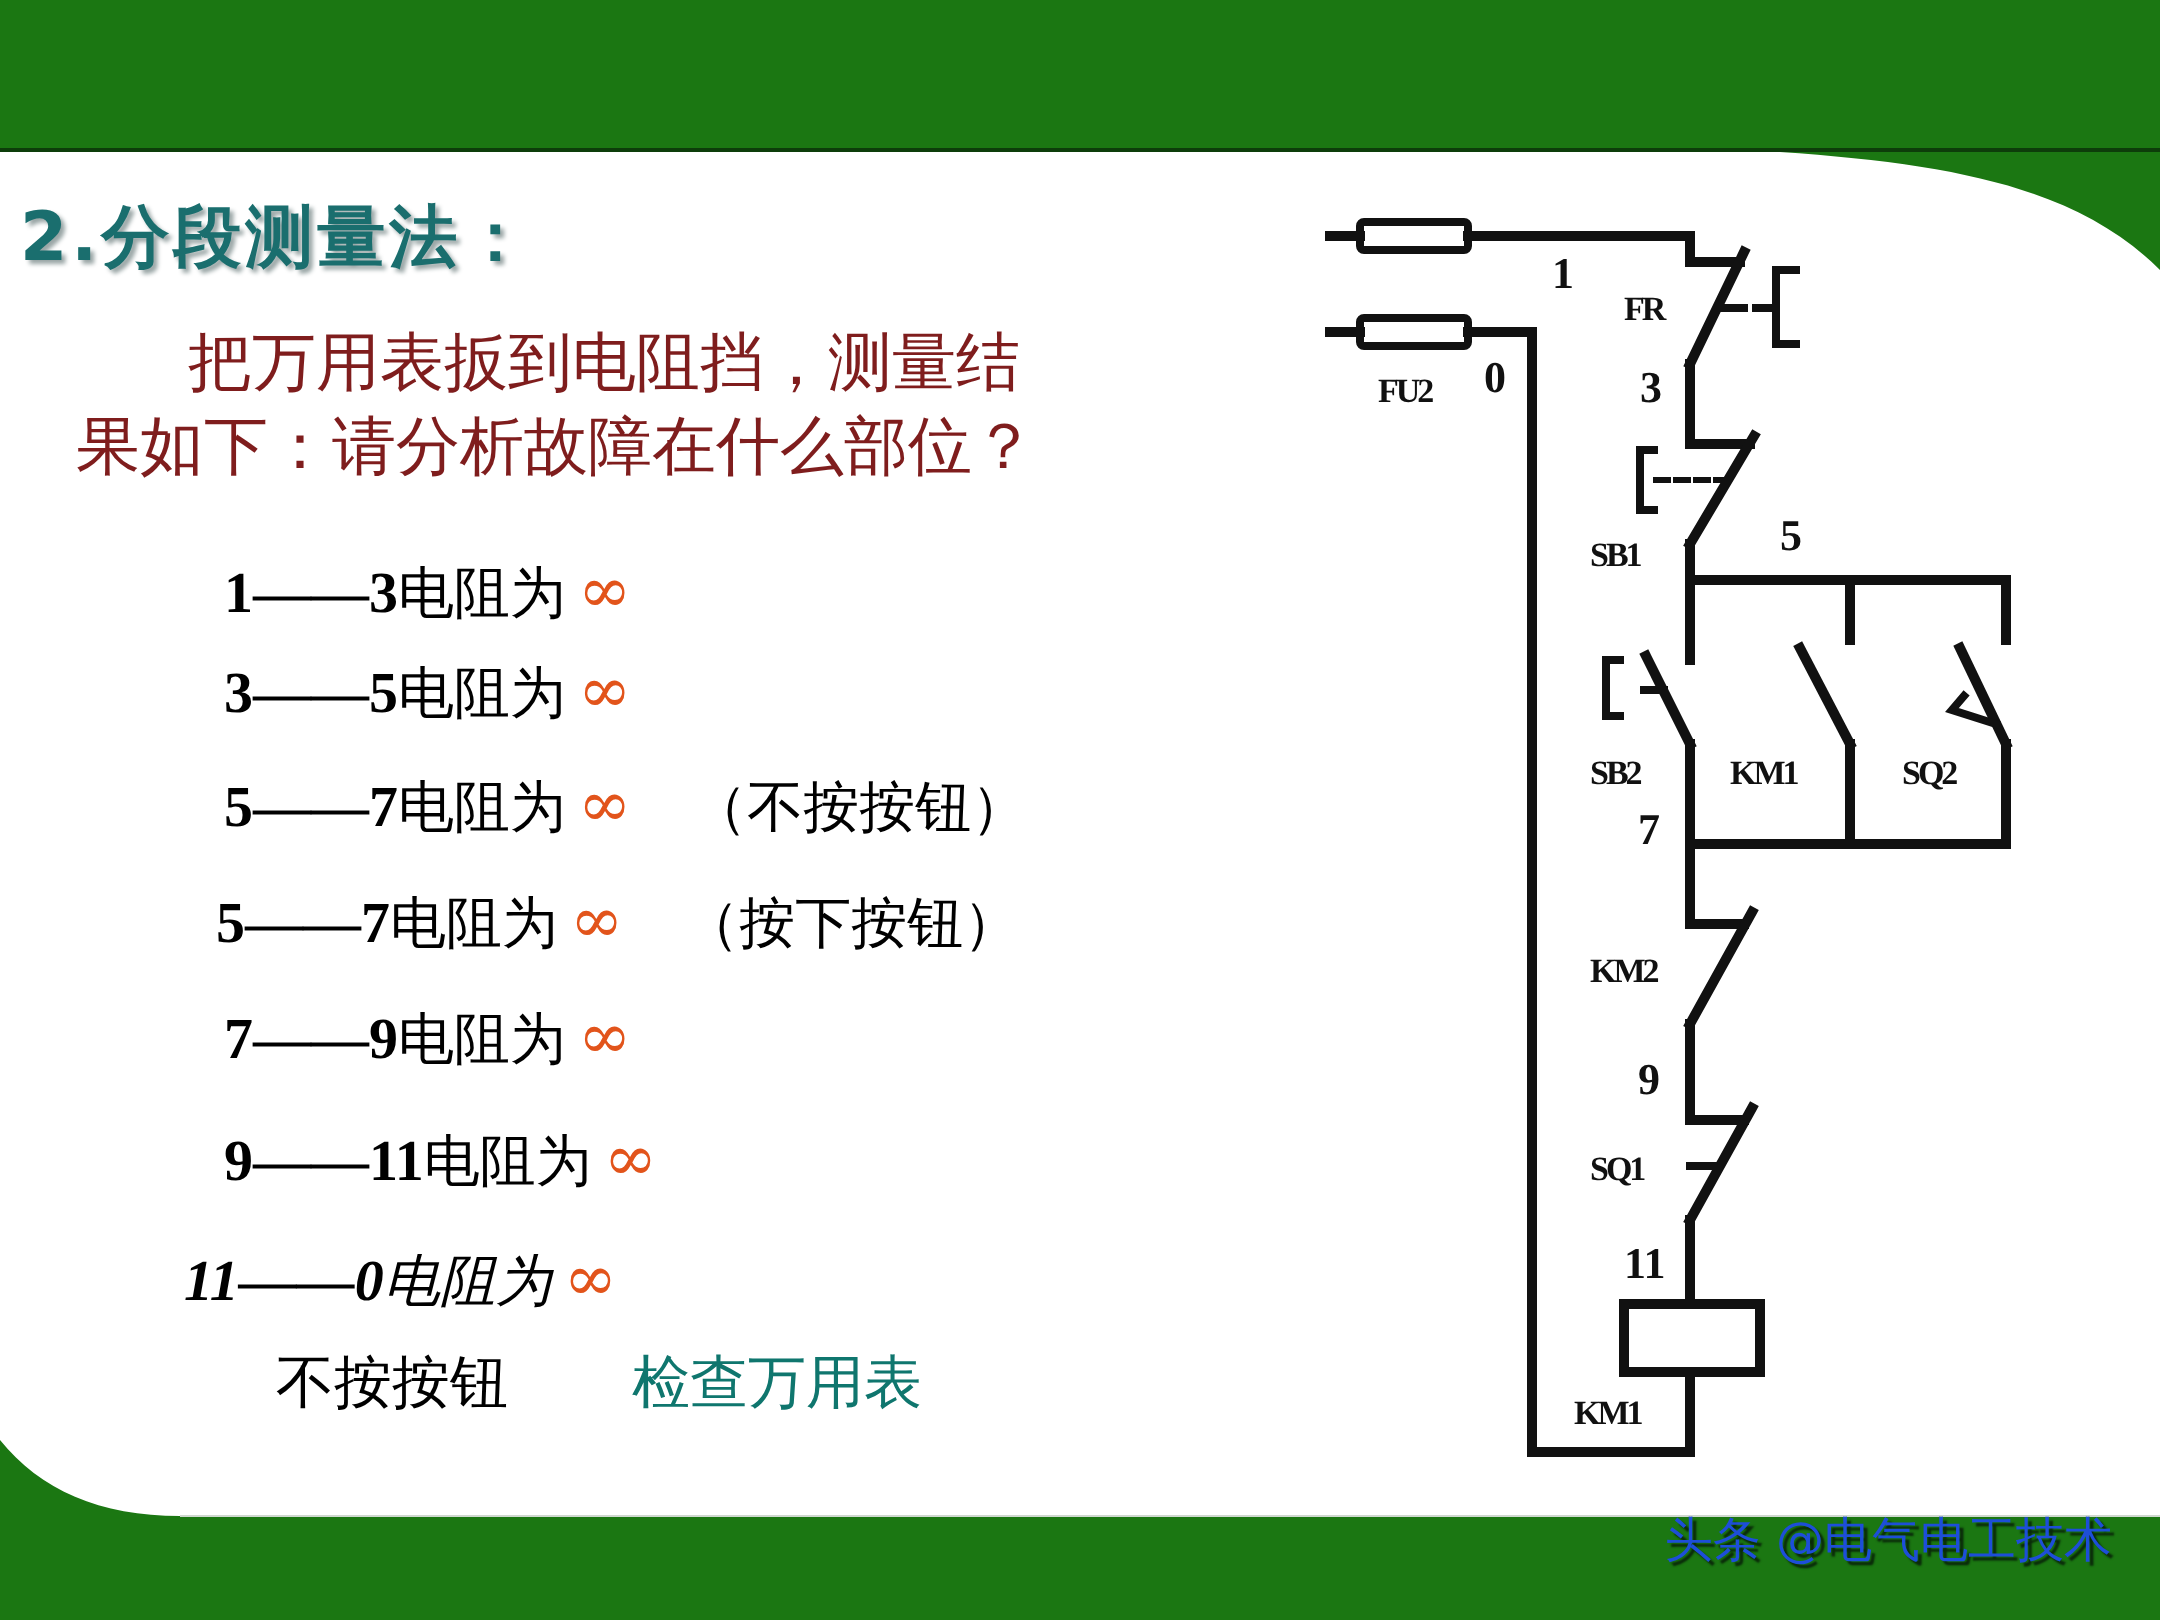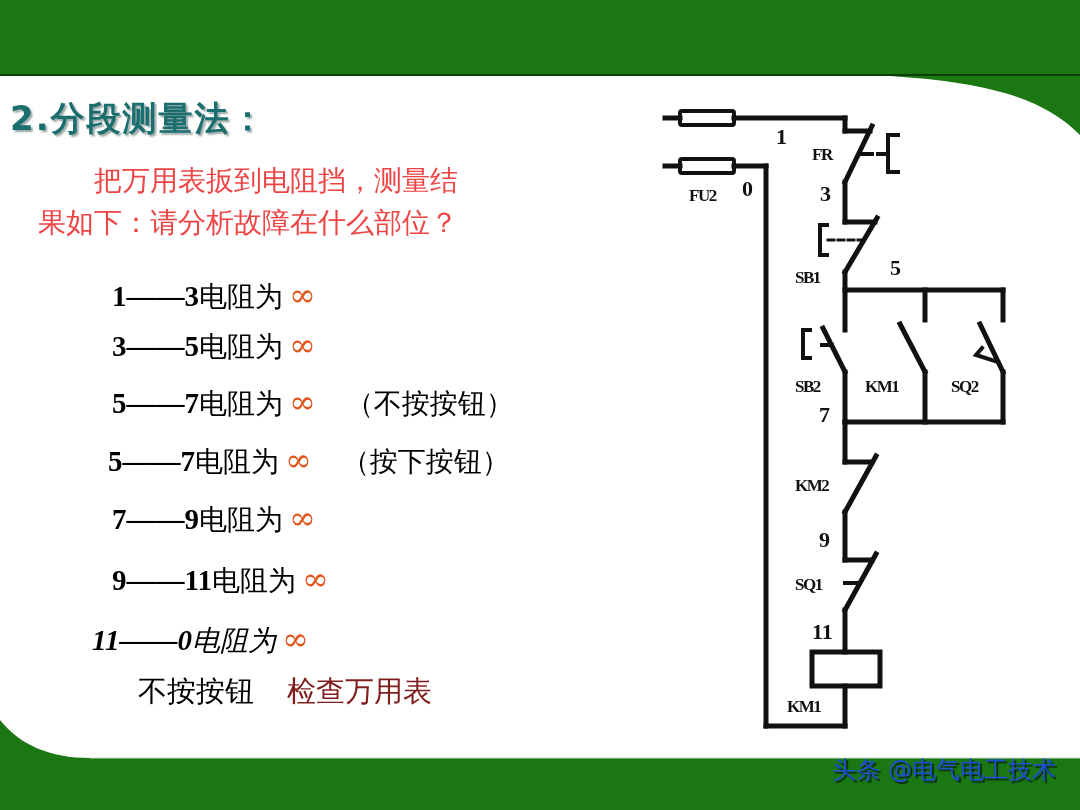--- a/index.html
+++ b/index.html
@@ -2,31 +2,31 @@
 <html><head>
 <meta charset="utf-8">
 <style>
   html, body { margin:0; padding:0; }
   body { width:1080px; height:810px; position:relative; overflow:hidden; background:#ffffff;
          font-family:"DejaVu Sans","Liberation Sans",sans-serif; }
   .bg-svg { position:absolute; left:0; top:0; width:1080px; height:810px; }
   .title { position:absolute; left:10px; top:96px; font-size:34px; font-weight:bold; color:#1a6e6e;
            font-family:"DejaVu Sans",sans-serif; letter-spacing:2px;
            text-shadow:2px 2px 2px #9aa6a6; }
-  .intro { position:absolute; left:38px; top:160px; width:540px; font-size:28px; line-height:42px; color:#ef4444;
+  .intro { position:absolute; left:38px; top:160px; width:540px; font-size:32px; line-height:42px; color:#7f1d1d;
            font-family:"DejaVu Sans",sans-serif; }
   .intro .l1 { padding-left:56px; display:block; }
   .row { position:absolute; font-size:29px; color:#000; white-space:nowrap; font-family:"Liberation Serif",serif; }
   .row .num { font-weight:bold; }
   .row .dash { font-weight:bold; }
   .row .cn { font-family:"DejaVu Sans",sans-serif; font-size:28px; }
   .row .inf { color:#e2541b; font-size:32px; margin-left:6px; font-family:"DejaVu Serif",serif; }
   .row .note { font-family:"DejaVu Sans",sans-serif; font-size:28px; margin-left:30px; }
   .answer { position:absolute; left:138px; top:672px; font-size:29px; color:#000; font-family:"DejaVu Sans",sans-serif; }
-  .answer .val { color:#7f1d1d; margin-left:33px; }
+  .answer .val { color:#0f766e; margin-left:62px; }
   .lbl { position:absolute; font-family:"Liberation Serif",serif; font-weight:bold; color:#111; }
   .lbl.sm { font-size:17px; letter-spacing:-1.5px; }
   .lbl.md { font-size:22px; }
   .watermark { position:absolute; right:24px; top:754px; font-size:24px; color:#1d4ed8; font-family:"DejaVu Sans",sans-serif;
                text-shadow:2px 2px 1px #0a2a0a; }
 </style>
 </head>
 <body>
 
 <svg class="bg-svg" viewBox="0 0 1080 810">

